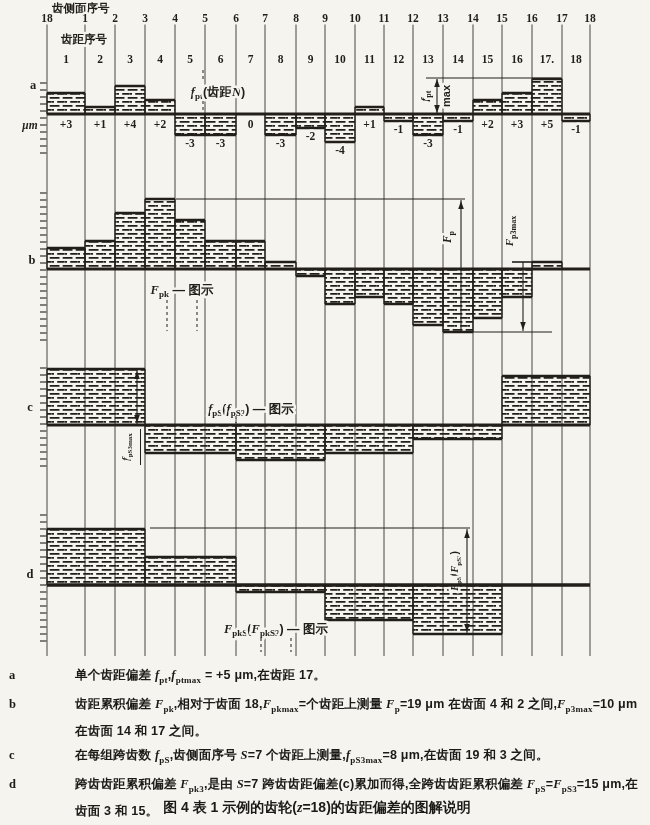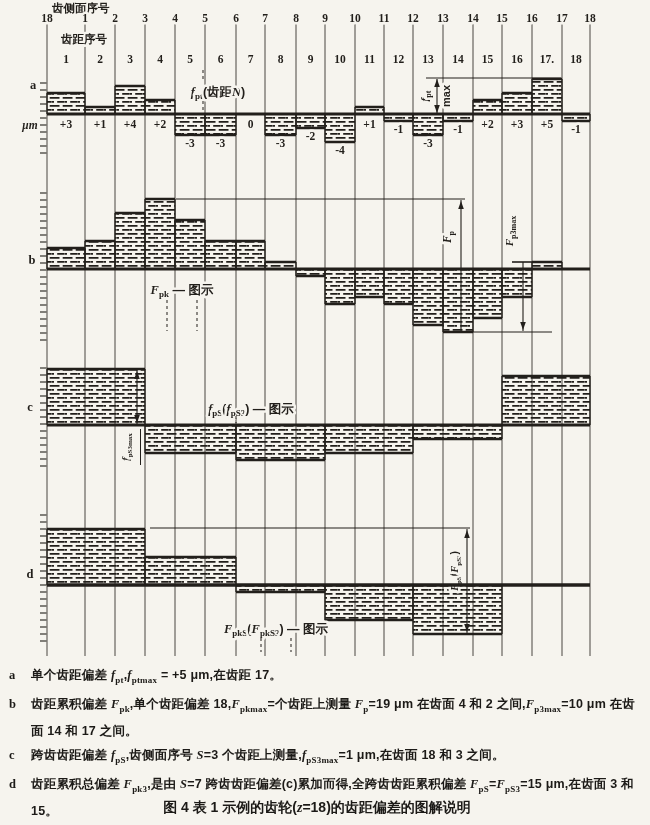--- a/index.html
+++ b/index.html
@@ -2,21 +2,21 @@
 <html><head>
 <meta charset="utf-8">
 <style>
   html,body{margin:0;padding:0;}
   .page{width:650px;height:825px;background:#f6f4ee;position:relative;overflow:hidden;
         font-family:"Liberation Sans",sans-serif;color:#1c1a17;}
   .chart-wrap{position:absolute;top:0;left:0;}
   .notes{position:absolute;left:9px;right:8px;top:664px;}
   .note{display:flex;gap:9px;line-height:23px;font-size:12.5px;margin:0 0 1px 0;}
   .note-tag{flex:0 0 13px;font-family:"Liberation Serif",serif;font-weight:700;}
-  .note-body{font-family:"Liberation Sans",sans-serif;font-weight:700;letter-spacing:.2px;}
+  .note-body{font-family:"Liberation Sans",sans-serif;font-weight:700;letter-spacing:.2px;margin-left:44px;}
   .note-body i, .caption i{font-family:"Liberation Serif",serif;font-style:italic;}
   .note-body sub, .caption sub{font-family:"Liberation Serif",serif;font-size:9px;font-style:normal;}
   .caption{position:absolute;left:0;right:16px;top:799px;text-align:center;
            font-weight:700;font-size:14px;}
 </style>
 </head>
 <body>
 
 <div class="page">
   <div class="chart-wrap">
@@ -428,26 +428,26 @@
       </svg>
   </div>
 
   <div class="notes">
     <div class="note">
       <span class="note-tag">a</span>
       <span class="note-body" id="nb0"><span>单个齿距偏差 </span><i>f</i><sub>pt</sub><span>,</span><i>f</i><sub>ptmax</sub><span> = +5 μm,在齿距 17。</span></span>
     </div>
     <div class="note">
       <span class="note-tag">b</span>
-      <span class="note-body" id="nb1"><span>齿距累积偏差 </span><i>F</i><sub>pk</sub><span>,单个齿距偏差 18,</span><i>F</i><sub>pkmax</sub><span>=个齿距上测量 </span><i>F</i><sub>p</sub><span>=19 μm 在齿面 4 和 2 之间,</span><i>F</i><sub>p3max</sub><span>=10 μm 在齿面 14 和 17 之间。</span></span>
+      <span class="note-body" id="nb1"><span>齿距累积偏差 </span><i>F</i><sub>pk</sub><span>,相对于齿面 18,</span><i>F</i><sub>pkmax</sub><span>=个齿距上测量 </span><i>F</i><sub>p</sub><span>=19 μm 在齿面 4 和 2 之间,</span><i>F</i><sub>p3max</sub><span>=10 μm 在齿面 14 和 17 之间。</span></span>
     </div>
     <div class="note">
       <span class="note-tag">c</span>
-      <span class="note-body" id="nb2"><span>跨齿齿距偏差 </span><i>f</i><sub>pS</sub><span>,齿侧面序号 </span><i>S</i><span>=3 个齿距上测量,</span><i>f</i><sub>pS3max</sub><span>=1 μm,在齿面 18 和 3 之间。</span></span>
+      <span class="note-body" id="nb2"><span>在每组跨齿数 </span><i>f</i><sub>pS</sub><span>,齿侧面序号 </span><i>S</i><span>=7 个齿距上测量,</span><i>f</i><sub>pS3max</sub><span>=8 μm,在齿面 19 和 3 之间。</span></span>
     </div>
     <div class="note">
       <span class="note-tag">d</span>
-      <span class="note-body" id="nb3"><span>齿距累积总偏差 </span><i>F</i><sub>pk3</sub><span>,是由 </span><i>S</i><span>=7 跨齿齿距偏差(c)累加而得,全跨齿齿距累积偏差 </span><i>F</i><sub>pS</sub><span>=</span><i>F</i><sub>pS3</sub><span>=15 μm,在齿面 3 和 15。</span></span>
+      <span class="note-body" id="nb3"><span>跨齿齿距累积偏差 </span><i>F</i><sub>pk3</sub><span>,是由 </span><i>S</i><span>=7 跨齿齿距偏差(c)累加而得,全跨齿齿距累积偏差 </span><i>F</i><sub>pS</sub><span>=</span><i>F</i><sub>pS3</sub><span>=15 μm,在齿面 3 和 15。</span></span>
     </div>
   </div>
 
   <div class="caption" id="cap"><span>图 4  表 1 示例的齿轮(</span><i>z</i><span>=18)的齿距偏差的图解说明</span></div>
 </div>
 
 </body></html>

